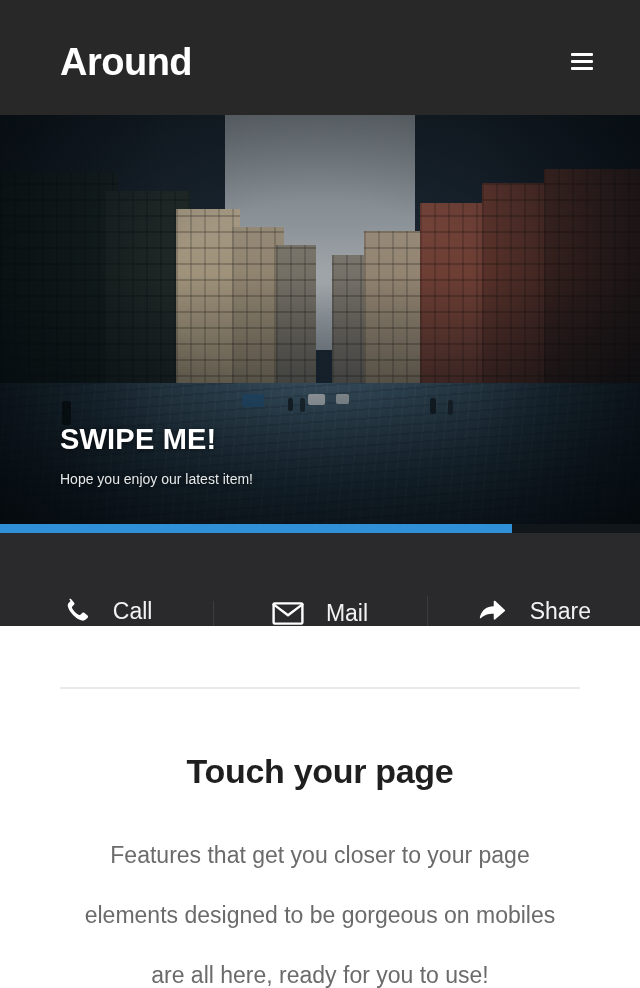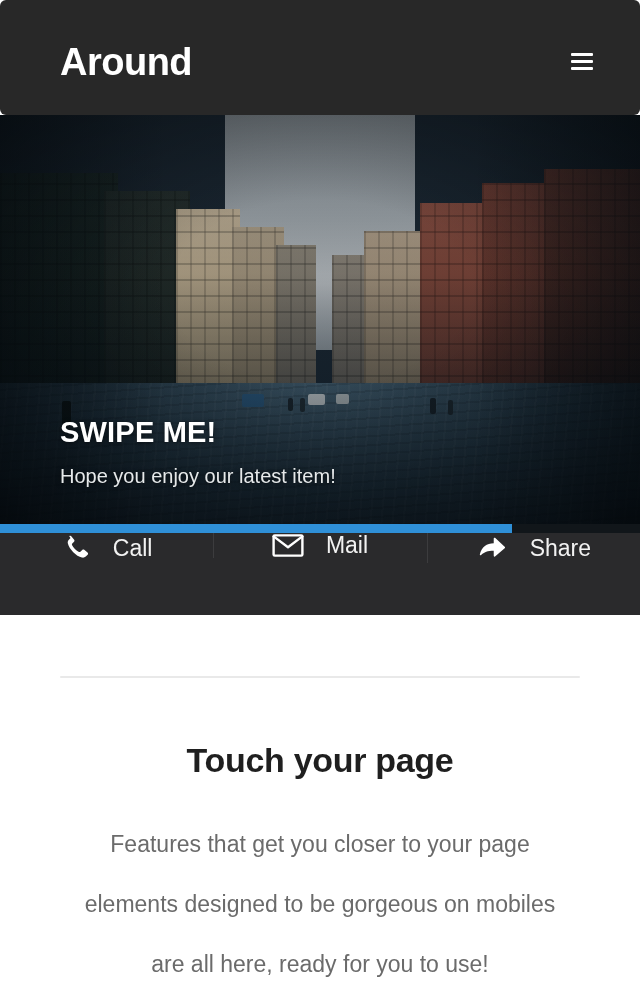--- a/index.html
+++ b/index.html
@@ -8,21 +8,21 @@
     background:#ffffff;
     font-family:"Liberation Sans", sans-serif;
     overflow:hidden;
   }
   .app { width:640px; height:988px; position:relative; background:#fff; }
 
   
   .header {
     height:115px; background:#282828;
     display:flex; align-items:center; justify-content:space-between;
-    padding:8px 36px 0 60px; position:relative;border-radius:6px;
+    padding:8px 36px 0 60px; position:relative;
   }
   .brand {
     color:#ffffff; font-size:38px; font-weight:bold;
     letter-spacing:-0.5px; line-height:1;
   }
   .menu-btn {
     width:44px; height:44px; display:flex; flex-direction:column;
     align-items:center; justify-content:center; gap:4px; cursor:pointer;
   }
   .menu-btn span { display:block; width:22px; height:3px; background:#fff; border-radius:1px; }
@@ -89,29 +89,29 @@
   .hero-vignette {
     position:absolute; inset:0;
     background:radial-gradient(ellipse 78% 72% at 50% 42%, rgba(0,0,0,0) 30%, rgba(0,0,0,.55) 100%);
   }
   .hero-caption { position:absolute; left:60px; bottom:46px; z-index:4; }
   .hero-title {
     color:#ffffff; font-size:29px; font-weight:bold;
     letter-spacing:.2px; line-height:1.1; text-shadow:0 1px 5px rgba(0,0,0,.55);
   }
   .hero-sub {
-    color:#e6e9ea; font-size:20px; font-weight:normal; margin-top:16px;
+    color:#e6e9ea; font-size:14px; font-weight:normal; margin-top:16px;
     line-height:1.1; text-shadow:0 1px 5px rgba(0,0,0,.55);
   }
   .progress { position:absolute; left:0; bottom:0; height:9px; width:100%; background:#11161a; z-index:5; }
   .progress-fill { height:100%; background:#2f90d8; }
 
   
   .actions {
-    height:82px; background:#2a2a2c; display:flex; align-items:flex-start;
+    height:93px; background:#2a2a2c; display:flex; align-items:flex-end;
   }
   .action {
     flex:1; display:flex; align-items:center; justify-content:center;
     gap:22px; cursor:pointer; position:relative; color:#fff;
   }
   .action + .action:before {
     content:""; position:absolute; left:0; top:0; bottom:0;
     width:1px; background:rgba(255,255,255,.085);
   }
   .action-label { font-size:23px; color:#f2f2f2; line-height:1; }

